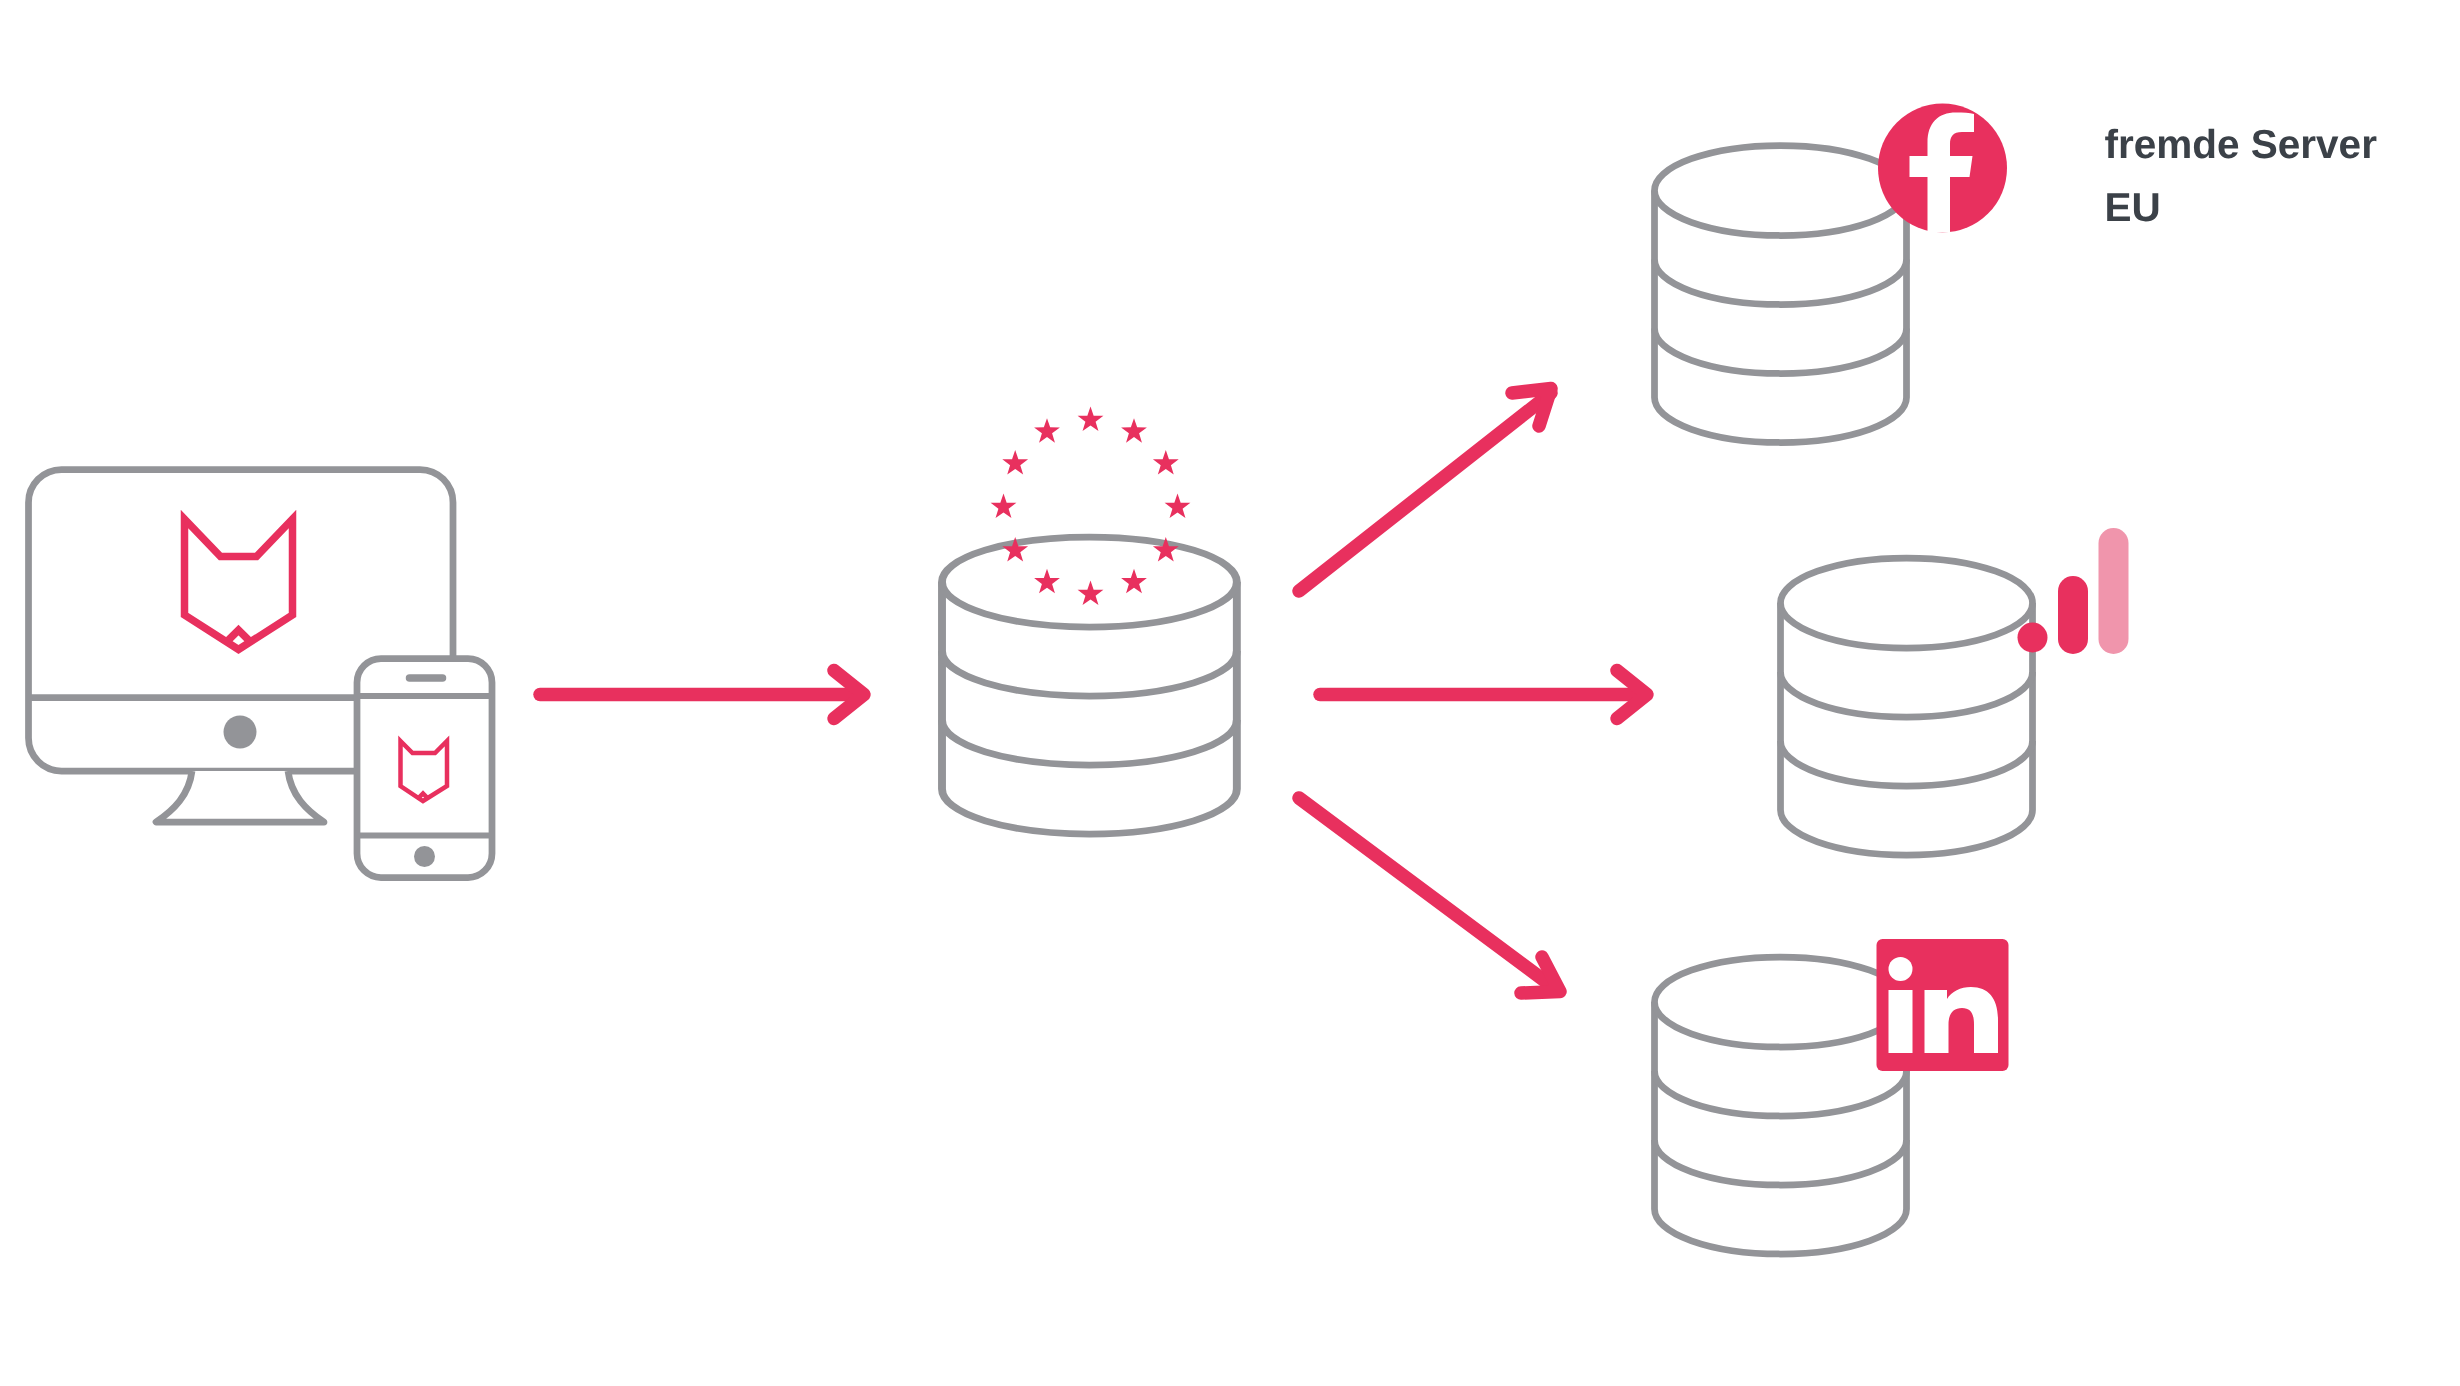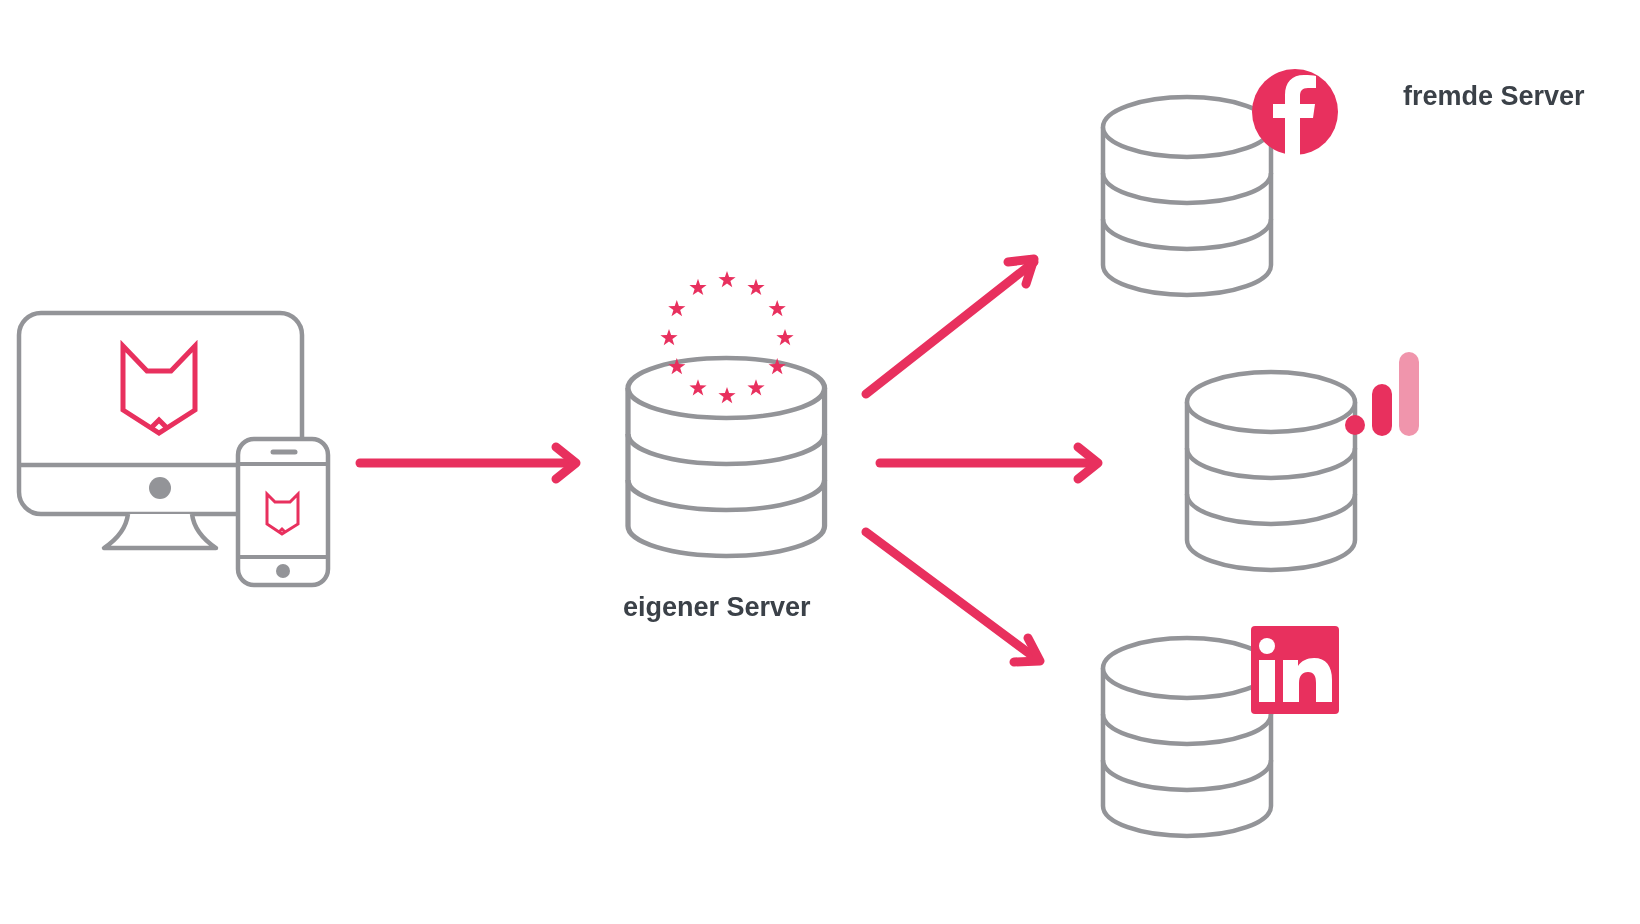--- a/index.html
+++ b/index.html
@@ -114,18 +114,18 @@
     <g>
       <rect x="1251" y="626" width="88" height="88" rx="4" fill="#e8305e"></rect>
       <circle cx="1267" cy="646" r="8" fill="#fff"></circle>
       <rect x="1259" y="660" width="16" height="42" fill="#fff"></rect>
       <path d="M1283,660 L1298,660 L1298,666 C1301,661 1307,658 1314,658 C1326,658 1332,666 1332,680 L1332,702 L1316,702 L1316,683 C1316,676 1314,672 1308,672 C1302,672 1299,676 1299,683 L1299,702 L1283,702 Z" fill="#fff"></path>
     </g>
   </g>
 </svg>
 
 <div class="label" id="label-own">
-  <div>eigener Server</div>
 </div>
 
 <div class="label" id="label-foreign">
   <div>fremde Server</div>
+  <div>EU</div>
 </div>
 
 </body></html>

